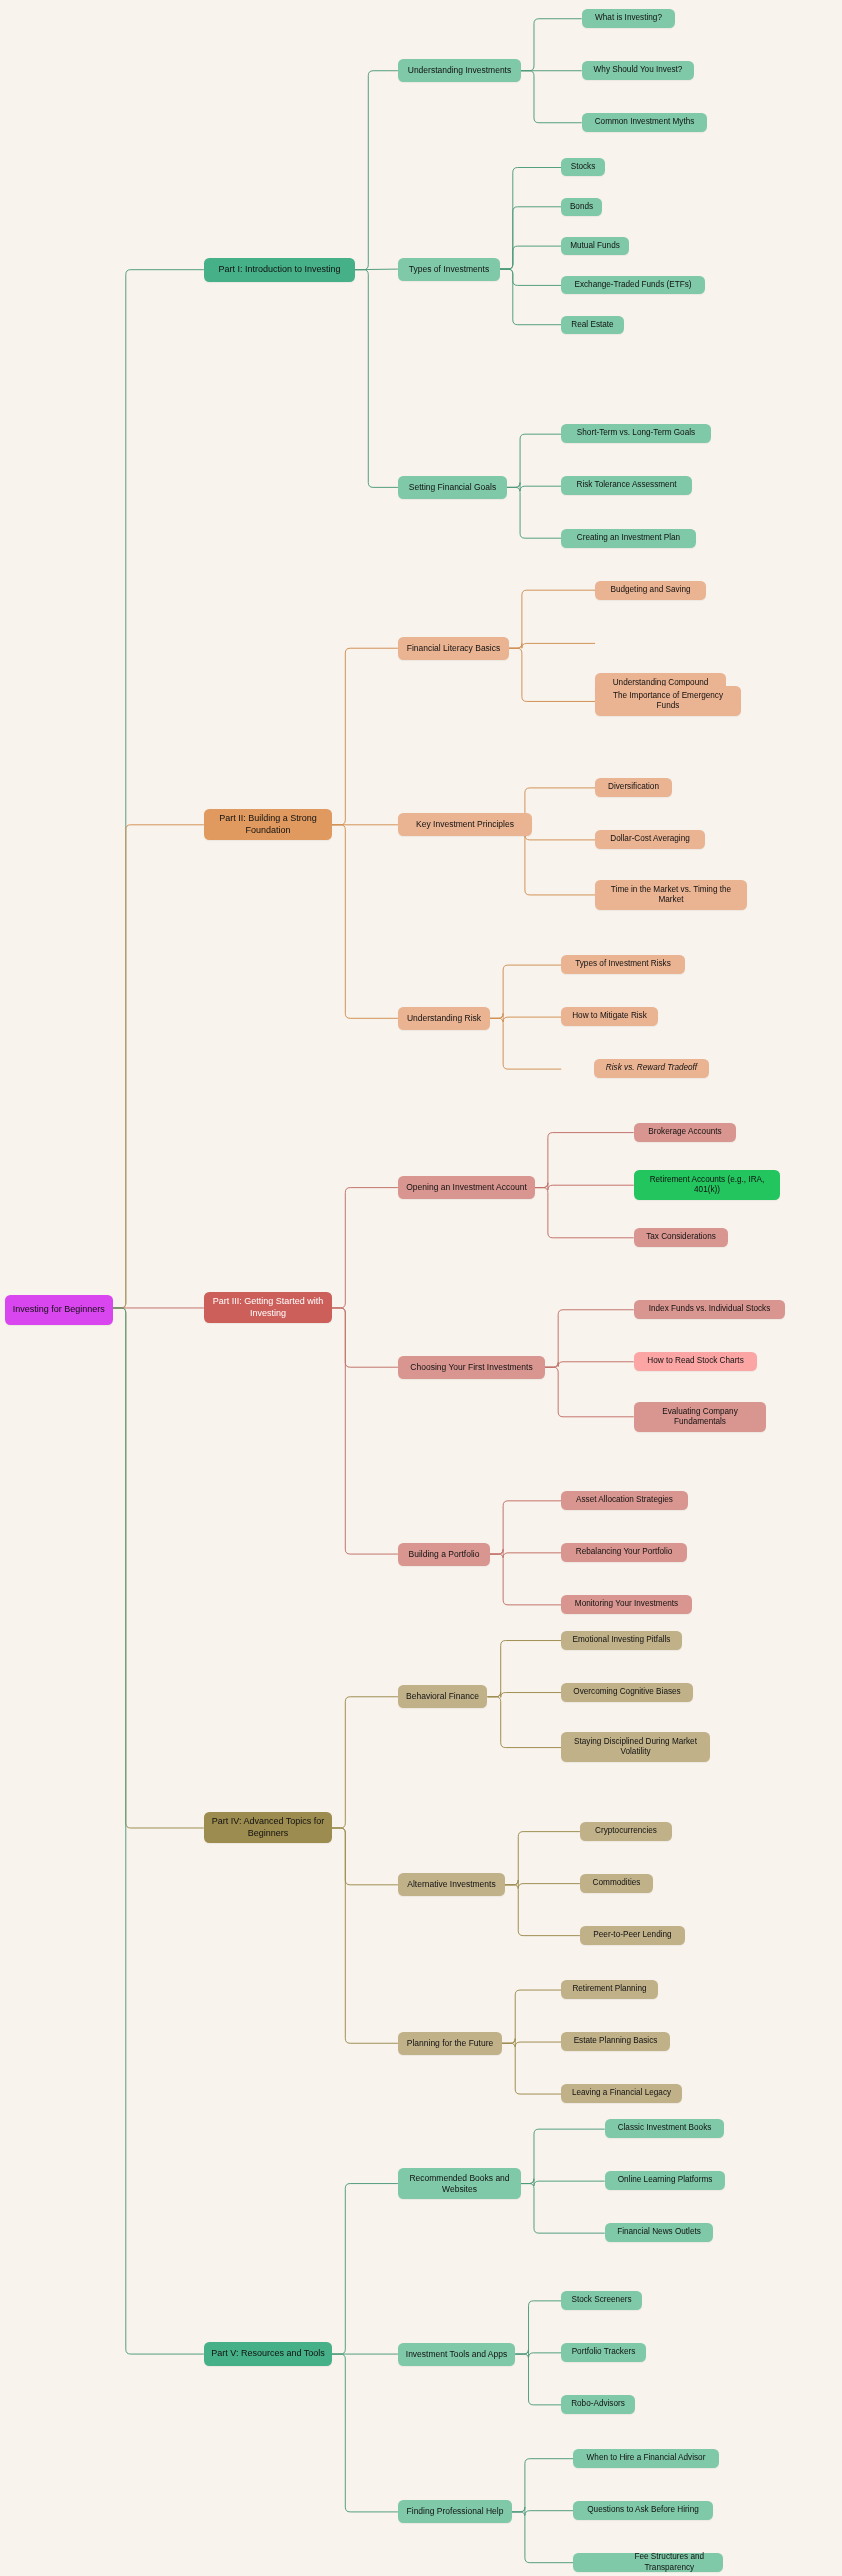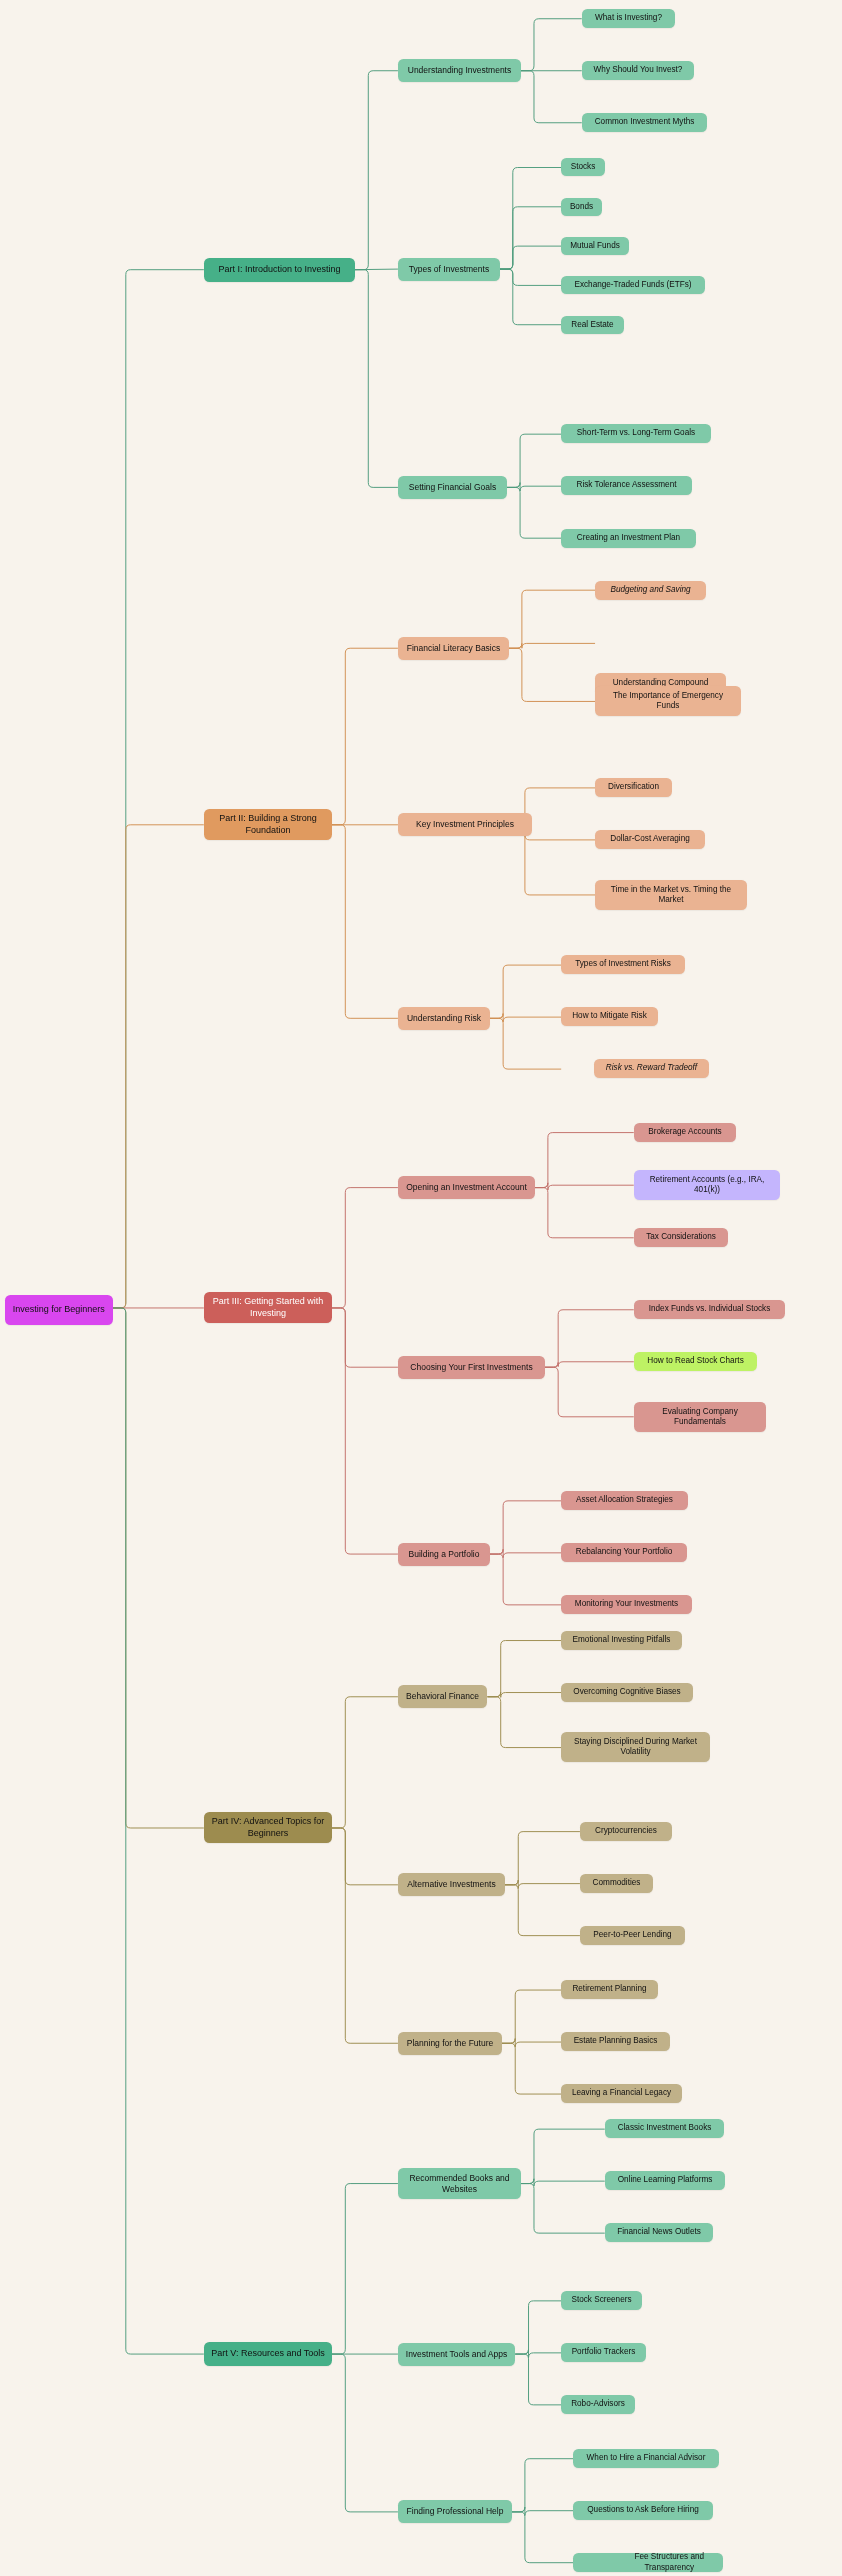--- a/index.html
+++ b/index.html
@@ -127,44 +127,44 @@
       <div class="node lvl3" style="left: 561px; top: 237px; width: 68px; height: 18px; background: rgb(127, 201, 168);">Mutual Funds</div>
       <div class="node lvl3" style="left: 561px; top: 276px; width: 144px; height: 18px; background: rgb(127, 201, 168);">Exchange-Traded Funds (ETFs)</div>
       <div class="node lvl3" style="left: 561px; top: 316px; width: 63px; height: 18px; background: rgb(127, 201, 168);">Real Estate</div>
       <div class="node lvl2" style="left: 398px; top: 476px; width: 109px; height: 23px; background: rgb(127, 201, 168);">Setting Financial Goals</div>
       <div class="node lvl3" style="left: 561px; top: 424px; width: 150px; height: 19.4px; background: rgb(127, 201, 168);">Short-Term vs. Long-Term Goals</div>
       <div class="node lvl3" style="left: 561px; top: 476px; width: 131px; height: 19.4px; background: rgb(127, 201, 168);">Risk Tolerance Assessment</div>
       <div class="node lvl3" style="left: 561px; top: 529px; width: 135px; height: 19.4px; background: rgb(127, 201, 168);">Creating an Investment Plan</div>
       <div class="node lvl1" style="left: 204px; top: 809px; width: 128px; height: 31px; background: rgb(224, 154, 95);">Part II: Building a Strong
 Foundation</div>
       <div class="node lvl2" style="left: 398px; top: 637px; width: 111px; height: 23px; background: rgb(234, 179, 146);">Financial Literacy Basics</div>
-      <div class="node lvl3" style="left: 595px; top: 581px; width: 111px; height: 19.4px; background: rgb(234, 179, 146); font-style: italic;">Budgeting and Saving</div>
+      <div class="node lvl3" style="left: 595px; top: 581px; width: 111px; height: 19.4px; background: rgb(234, 179, 146);">Budgeting and Saving</div>
       <div class="node lvl3" style="left: 595px; top: 628px; width: 131px; height: 30px; background: rgb(234, 179, 146); margin-top: 45px;">Understanding Compound
 Interest</div>
       <div class="node lvl3" style="left: 595px; top: 686px; width: 146px; height: 30px; background: rgb(234, 179, 146);">The Importance of Emergency
 Funds</div>
       <div class="node lvl2" style="left: 398px; top: 813px; width: 134px; height: 23px; background: rgb(234, 179, 146);">Key Investment Principles</div>
       <div class="node lvl3" style="left: 595px; top: 778px; width: 77px; height: 19.4px; background: rgb(234, 179, 146);">Diversification</div>
       <div class="node lvl3" style="left: 595px; top: 830px; width: 110px; height: 19.4px; background: rgb(234, 179, 146);">Dollar-Cost Averaging</div>
       <div class="node lvl3" style="left: 595px; top: 880px; width: 152px; height: 30px; background: rgb(234, 179, 146);">Time in the Market vs. Timing the
 Market</div>
       <div class="node lvl2" style="left: 398px; top: 1007px; width: 92px; height: 23px; background: rgb(234, 179, 146);">Understanding Risk</div>
       <div class="node lvl3" style="left: 561px; top: 955px; width: 124px; height: 19.4px; background: rgb(234, 179, 146);">Types of Investment Risks</div>
       <div class="node lvl3" style="left: 561px; top: 1007px; width: 97px; height: 19.4px; background: rgb(234, 179, 146);">How to Mitigate Risk</div>
       <div class="node lvl3" style="left: 594px; top: 1059px; width: 115px; height: 19.4px; background: rgb(234, 179, 146); font-style: italic;">Risk vs. Reward Tradeoff</div>
       <div class="node lvl1 white-text" style="left: 204px; top: 1292px; width: 128px; height: 31px; background: rgb(204, 95, 90);">Part III: Getting Started with
 Investing</div>
       <div class="node lvl2" style="left: 398px; top: 1176px; width: 137px; height: 23px; background: rgb(217, 150, 144);">Opening an Investment Account</div>
       <div class="node lvl3" style="left: 634px; top: 1123px; width: 102px; height: 19.4px; background: rgb(217, 150, 144);">Brokerage Accounts</div>
-      <div class="node lvl3" style="left: 634px; top: 1170px; width: 146px; height: 30px; background: #c4b5fd;">Retirement Accounts (e.g., IRA,
+      <div class="node lvl3" style="left: 634px; top: 1170px; width: 146px; height: 30px; background: #22c55e;">Retirement Accounts (e.g., IRA,
 401(k))</div>
       <div class="node lvl3" style="left: 634px; top: 1228px; width: 94px; height: 19.4px; background: rgb(217, 150, 144);">Tax Considerations</div>
       <div class="node lvl2" style="left: 398px; top: 1356px; width: 147px; height: 23px; background: rgb(217, 150, 144);">Choosing Your First Investments</div>
       <div class="node lvl3" style="left: 634px; top: 1300px; width: 151px; height: 19.4px; background: rgb(217, 150, 144);">Index Funds vs. Individual Stocks</div>
-      <div class="node lvl3" style="left: 634px; top: 1352px; width: 123px; height: 19.4px; background: #bef264;">How to Read Stock Charts</div>
+      <div class="node lvl3" style="left: 634px; top: 1352px; width: 123px; height: 19.4px; background: #fca5a5;">How to Read Stock Charts</div>
       <div class="node lvl3" style="left: 634px; top: 1402px; width: 132px; height: 30px; background: rgb(217, 150, 144);">Evaluating Company
 Fundamentals</div>
       <div class="node lvl2" style="left: 398px; top: 1543px; width: 92px; height: 23px; background: rgb(217, 150, 144);">Building a Portfolio</div>
       <div class="node lvl3" style="left: 561px; top: 1491px; width: 127px; height: 19.4px; background: rgb(217, 150, 144);">Asset Allocation Strategies</div>
       <div class="node lvl3" style="left: 561px; top: 1543px; width: 126px; height: 19.4px; background: rgb(217, 150, 144);">Rebalancing Your Portfolio</div>
       <div class="node lvl3" style="left: 561px; top: 1595px; width: 131px; height: 19.4px; background: rgb(217, 150, 144);">Monitoring Your Investments</div>
       <div class="node lvl1" style="left: 204px; top: 1812px; width: 128px; height: 31px; background: rgb(157, 140, 79);">Part IV: Advanced Topics for
 Beginners</div>
       <div class="node lvl2" style="left: 398px; top: 1685px; width: 89px; height: 23px; background: rgb(192, 177, 137);">Behavioral Finance</div>
       <div class="node lvl3" style="left: 561px; top: 1631px; width: 121px; height: 19.4px; background: rgb(192, 177, 137);">Emotional Investing Pitfalls</div>

